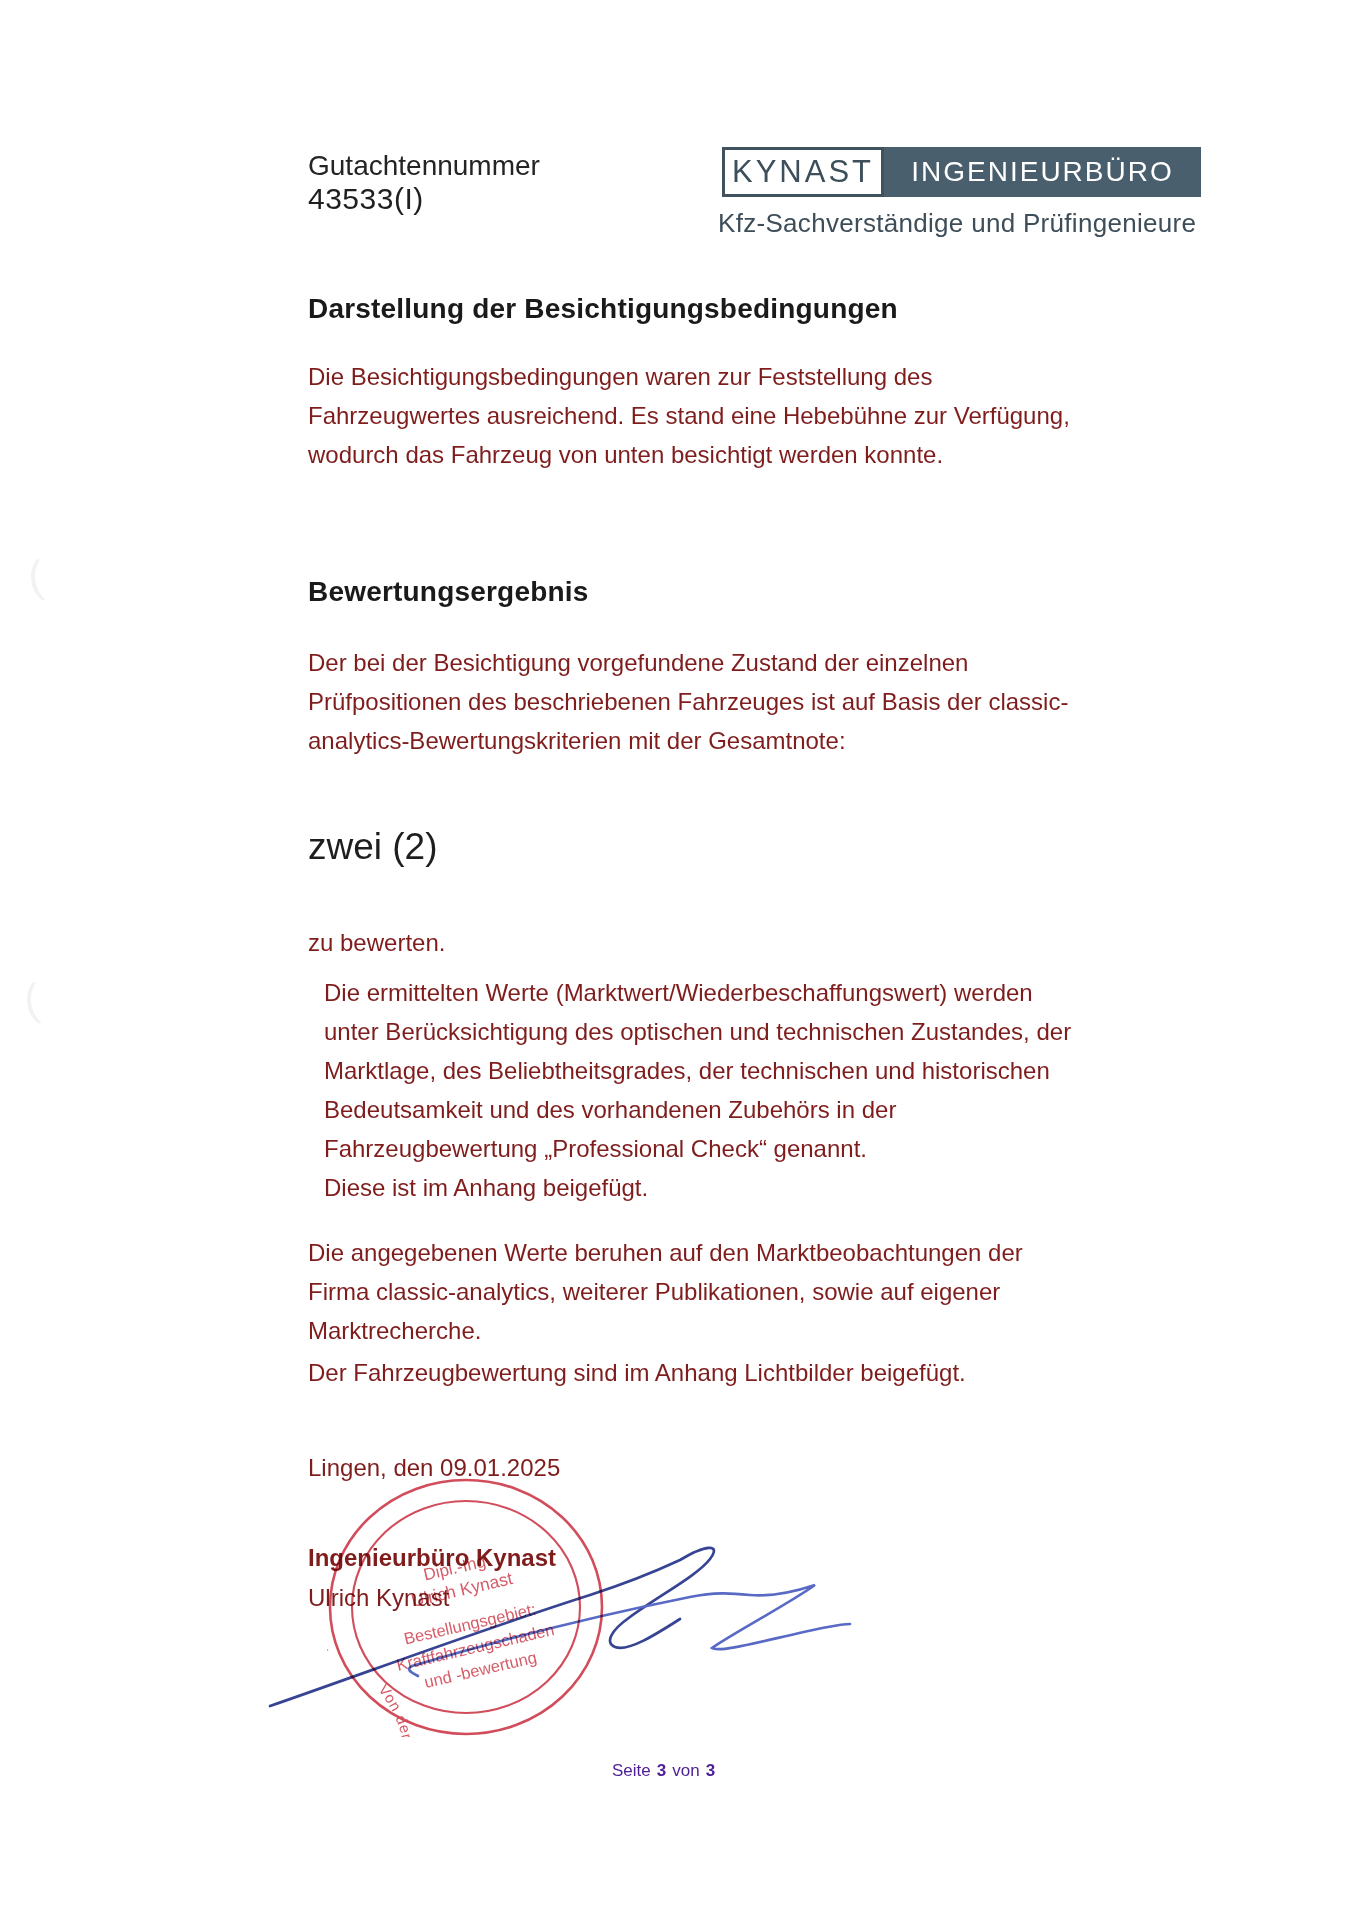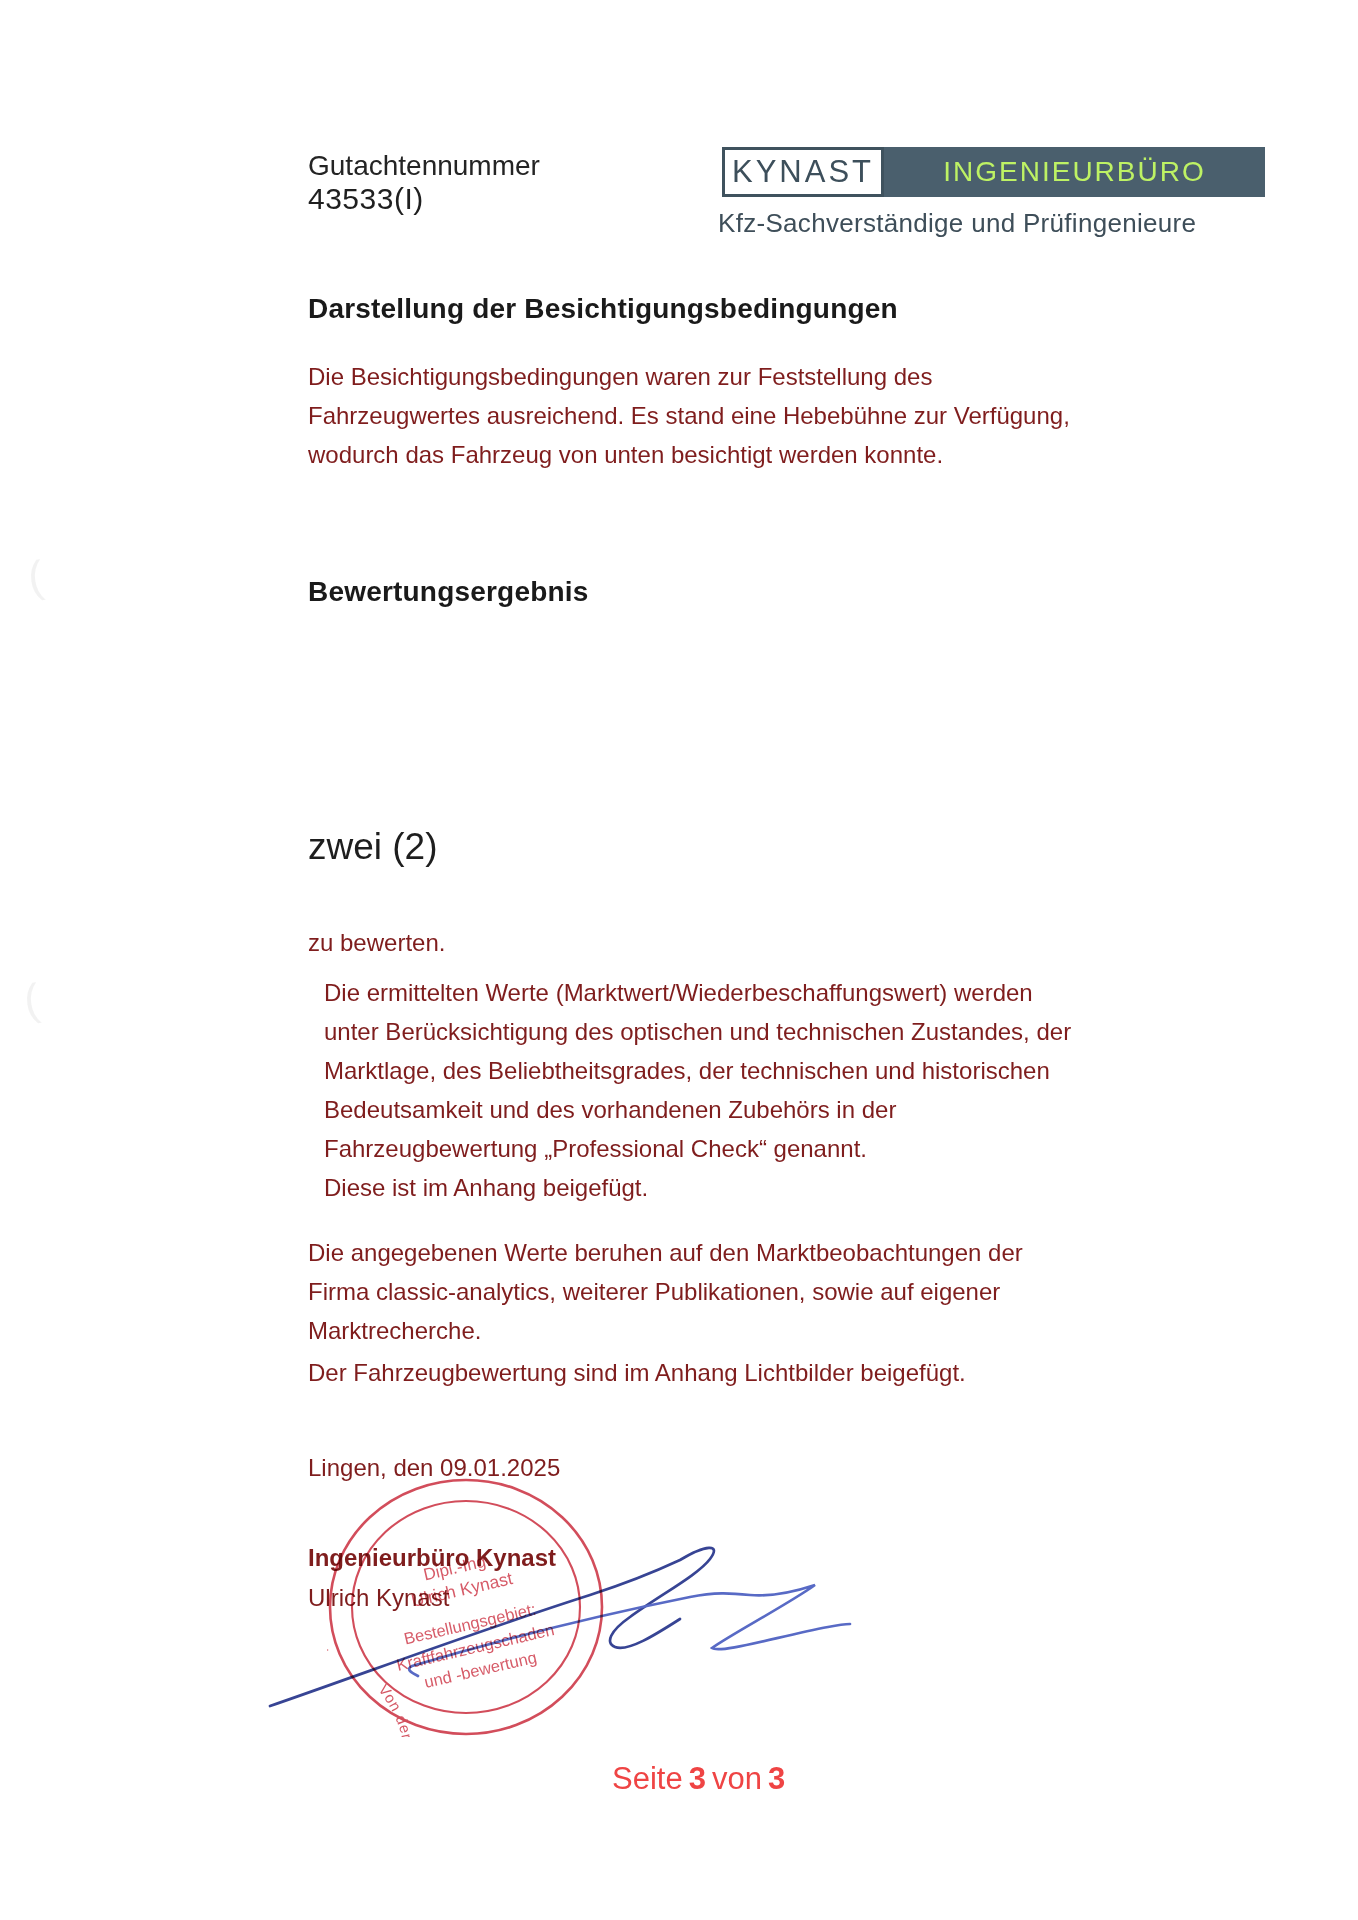--- a/index.html
+++ b/index.html
@@ -14,39 +14,39 @@
   
   .g-label{left:308px;top:150px;font-size:28px;color:#242424;}
   .g-number{left:308px;top:182px;font-size:30px;color:#1f1f1f;letter-spacing:.5px;}
   .logo-bar{left:722px;top:147px;height:50px;display:flex;}
   .logo-brand{
     box-sizing:border-box;width:162px;height:50px;border:3px solid #3f525e;background:#fff;
     display:flex;align-items:center;justify-content:center;
     font-size:31px;letter-spacing:3px;color:#3d4f5b;font-weight:400;
   }
   .logo-suffix{
-    box-sizing:border-box;width:381px;height:50px;background:#4a5f6d;
+    box-sizing:border-box;width:317px;height:50px;background:#4a5f6d;
     display:flex;align-items:center;justify-content:center;
-    font-size:28px;letter-spacing:2px;color:#bef264;font-weight:400;
+    font-size:28px;letter-spacing:2px;color:#ffffff;font-weight:400;
   }
   .logo-tagline{left:718px;top:208px;font-size:26px;letter-spacing:.3px;color:#3e4e59;}
   
   .h1{left:308px;top:293px;}
   .p1{left:308px;top:357px;}
   .h2{left:308px;top:576px;}
   .p2{left:308px;top:643px;}
   .grade{left:308px;top:826px;font-size:37px;color:#1e1e1e;}
   .grade-cap{left:308px;top:923px;}
   .p5{left:308px;top:973px;margin-left:16px;}
   .p6{left:308px;top:1233px;}
   .p7{left:308px;top:1353px;}
   .date-line{left:308px;top:1448px;}
   .company{left:308px;top:1538px;font-weight:700;}
   .signer{left:308px;top:1578px;}
-  .footer-line{left:612px;top:1761px;font-size:31px;color:#ef4444;}
+  .footer-line{left:612px;top:1761px;font-size:17px;color:#4c1d95;}
   .footer-line .b{font-weight:700;}
   .footer-line span{margin-right:6px;}
   
   .stamp-svg{left:327px;top:1477px;mix-blend-mode:multiply;opacity:.93;}
   .sig-svg{left:260px;top:1535px;mix-blend-mode:multiply;opacity:.95;}
   
   .artifact{color:#bbb;opacity:.18;font-size:44px;transform:rotate(-8deg);}
 </style>
 </head>
 <body>
@@ -61,20 +61,23 @@
     <div class="logo-suffix">INGENIEURBÜRO</div>
   </div>
   <div class="abs logo-tagline">Kfz-Sachverständige und Prüfingenieure</div>
 
   <div class="abs h-title h1">Darstellung der Besichtigungsbedingungen</div>
   <div class="abs body-text p1">Die Besichtigungsbedingungen waren zur Feststellung des
 Fahrzeugwertes ausreichend. Es stand eine Hebebühne zur Verfügung,
 wodurch das Fahrzeug von unten besichtigt werden konnte.</div>
 
   <div class="abs h-title h2">Bewertungsergebnis</div>
+  <div class="abs body-text p2">Der bei der Besichtigung vorgefundene Zustand der einzelnen
+Prüfpositionen des beschriebenen Fahrzeuges ist auf Basis der classic-
+analytics-Bewertungskriterien mit der Gesamtnote:</div>
   <div class="abs grade">zwei (2)</div>
   <div class="abs body-text grade-cap">zu bewerten.</div>
   <div class="abs body-text p5">Die ermittelten Werte (Marktwert/Wiederbeschaffungswert) werden
 unter Berücksichtigung des optischen und technischen Zustandes, der
 Marktlage, des Beliebtheitsgrades, der technischen und historischen
 Bedeutsamkeit und des vorhandenen Zubehörs in der
 Fahrzeugbewertung „Professional Check“ genannt.
 Diese ist im Anhang beigefügt.</div>
   <div class="abs body-text p6">Die angegebenen Werte beruhen auf den Marktbeobachtungen der
 Firma classic-analytics, weiterer Publikationen, sowie auf eigener

